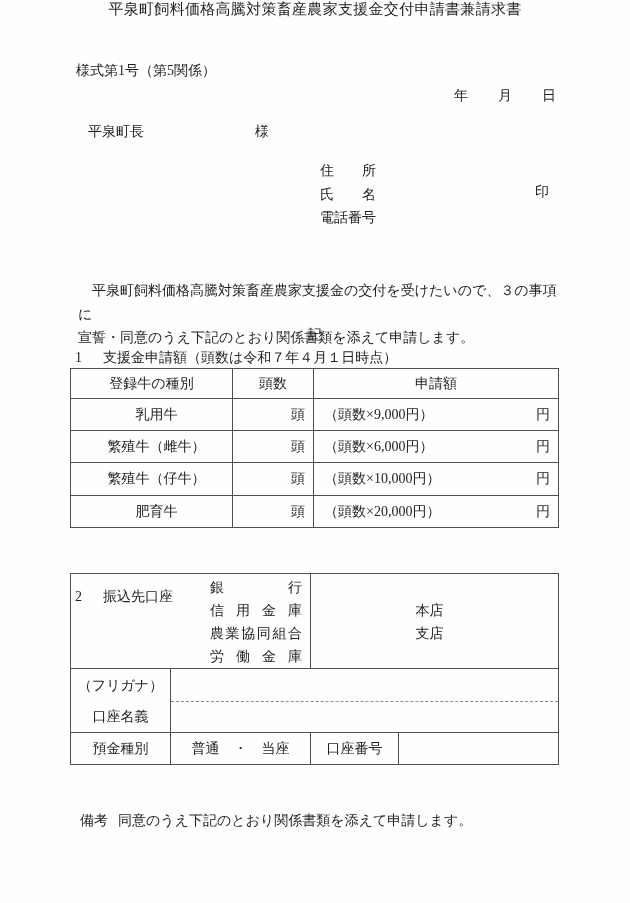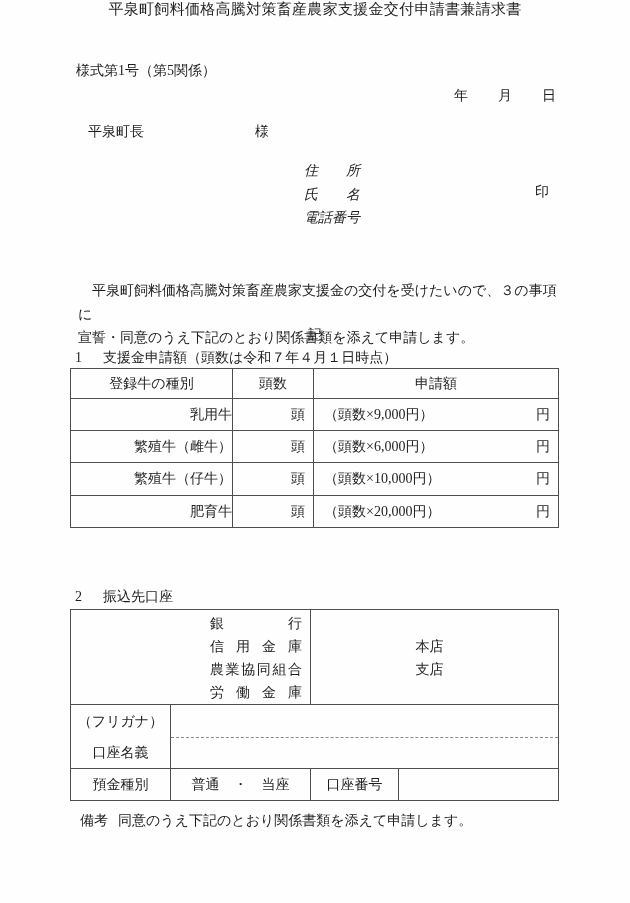--- a/index.html
+++ b/index.html
@@ -28,21 +28,21 @@
     letter-spacing: 0.3px;
   }
   .paragraph { left: 78px; top: 279px; width: 490px; line-height: 23.5px; }
   .paragraph .ln1 { text-indent: 14px; }
   .record-mark { left: 0; top: 326px; width: 630px; text-align: center; }
   .sec-heading .num { display: inline-block; width: 28px; }
 
   table { border-collapse: collapse; table-layout: fixed; position: absolute; }
   td { border: 1px solid #4e4e4e; padding: 0; font-size: 14px; vertical-align: middle; }
   .thc { text-align: center; }
-  .cell-left { padding-left: 10px; text-align: right; }
+  .cell-left { padding-left: 10px; text-align: center; }
   .cell-right { text-align: right; padding-right: 8px; }
   .split { display: flex; justify-content: space-between; padding: 0 8px 0 10px; }
 
   
   .bankcell, .branchcell { vertical-align: top; padding-top: 2px; }
   .bline { height: 23px; line-height: 23px; text-align: right; padding-right: 8px; }
   .bline .jfy { width: 92px; }
   .brline { height: 23px; line-height: 23px; text-align: center; padding-right: 10px; }
   .furiline { height: 32px; line-height: 32px; text-align: center; }
   .holderline { height: 30px; line-height: 30px; text-align: center; }
@@ -55,21 +55,21 @@
 
 <div class="page">
 
   <div class="abs" style="left:76px; top:62px;">様式第1号（第5関係）</div>
 
   <div class="abs jfy" style="left:454px; top:87px; width:102px;">年月日</div>
 
   <div class="abs" style="left:88px; top:123px;">平泉町長</div>
   <div class="abs" style="left:255px; top:123px;">様</div>
 
-  <div class="abs" style="left:304px; top:159px; line-height:23.5px;font-style:italic;">
+  <div class="abs" style="left:320px; top:159px; line-height:23.5px;">
     <div><span class="jfy" style="width:56px;">住所</span></div>
     <div><span class="jfy" style="width:56px;">氏名</span></div>
     <div><span>電話番号</span></div>
   </div>
   <div class="abs" style="left:535px; top:183px;">印</div>
 
   <div class="abs doc-title">平泉町飼料価格高騰対策畜産農家支援金交付申請書兼請求書</div>
 
   <div class="abs paragraph">
     <div class="ln1">平泉町飼料価格高騰対策畜産農家支援金の交付を受けたいので、３の事項に</div>
@@ -133,21 +133,21 @@
         </div>
       </td>
     </tr>
   </tbody>
     </table>
 
   <div class="abs sec-heading" style="left:75px; top:588px;">
     <span class="num">2</span><span>振込先口座</span>
   </div>
 
-  <table style="left:70px; top:609px; width:488px;">
+  <table style="left:70px; top:573px; width:488px;">
     <colgroup>
         <col style="width:100px">
         <col style="width:140px">
         <col style="width:88px">
         <col style="width:160px">
       </colgroup>
     <tbody>
         <tr style="height:93px;">
       <td colspan="2" class="bankcell">
         <div class="bline"><span class="jfy">銀行</span></div>

